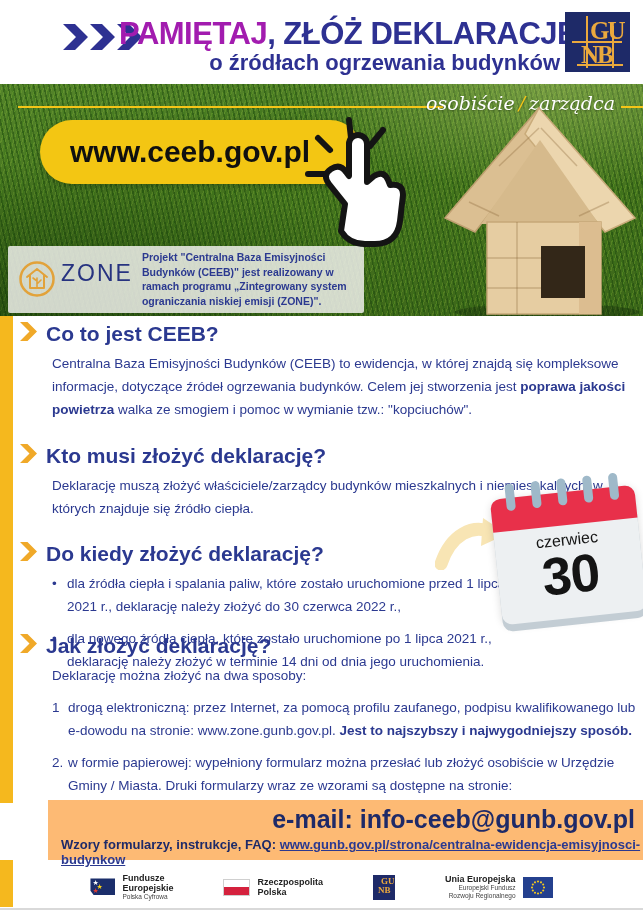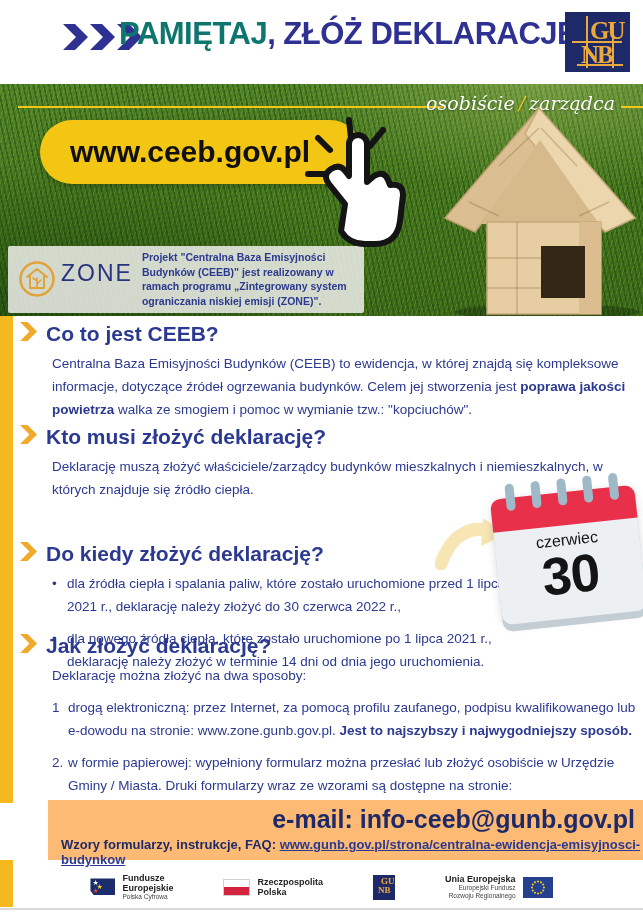--- a/index.html
+++ b/index.html
@@ -10,21 +10,21 @@
     color:#2b3990;
   }
   
   .strip-top    { position:absolute; left:0; top:0;    width:13px; height:803px; background:#f5b81e; z-index:1; }
   .strip-bottom { position:absolute; left:0; top:860px; width:13px; height:47px;  background:#f5b81e; z-index:1; }
 
   
   .header { position:absolute; left:0; top:0; width:643px; height:84px; background:#fff; z-index:3; }
   .hdr-chevrons { position:absolute; left:63px; top:24px; }
   .hdr-title { position:absolute; left:119px; top:16px; font-size:31px; font-weight:700; letter-spacing:-0.5px; white-space:nowrap; }
-  .hdr-title .red  { color:#0f766e; }
+  .hdr-title .red  { color:#a21caf; }
   .hdr-title .navy { color:#2e3192; }
   .hdr-subtitle { position:absolute; top:50px; left:0; width:560px; text-align:right; font-size:22px; font-weight:700; color:#2e3192; }
   .gunb-box { position:absolute; background:#1e2a68; overflow:hidden; font-family:"Liberation Serif", serif; }
   .gunb-hdr { left:565px; top:12px; width:65px; height:60px; }
   .gunb-box .gl { position:absolute; color:#eba93d; font-weight:700; line-height:1; }
   .gunb-hdr .gu { left:25px; top:6px;  font-size:25px; letter-spacing:-2px; }
   .gunb-hdr .nb { left:16px; top:30px; font-size:25px; letter-spacing:-2px; }
   .gunb-hdr .vline1 { position:absolute; left:21px; top:4px;  width:2px; height:52px; background:#eba93d; }
   .gunb-hdr .vline2 { position:absolute; left:47px; top:14px; width:2px; height:42px; background:#eba93d; }
   .gunb-hdr .hline1 { position:absolute; left:7px;  top:29px; width:50px; height:2px; background:#eba93d; }
@@ -66,21 +66,21 @@
   .zone-logo { display:flex; gap:5px; flex:0 0 auto; }
   .zone-word { font-size:23px; letter-spacing:2px; color:#273380; font-weight:500; }
   .zone-text { font-size:10.5px; font-weight:700; color:#2b3990; line-height:1.4; }
 
   
   .sec { position:absolute; left:20px; z-index:2; }
   .sec-head { display:flex; align-items:flex-start; gap:9px; }
   .sec-head h2 { margin:0; font-size:21px; font-weight:700; color:#2b3990; }
   .sec-body { margin:7px 0 0 32px; font-size:13.5px; line-height:1.7; color:#2b3990; }
   .sec-what  { top:322px; } .sec-what  .sec-body { width:575px; }
-  .sec-who   { top:425px; } .sec-who   .sec-body { width:565px; }
+  .sec-who   { top:444px; } .sec-who   .sec-body { width:565px; }
   .sec-when  { top:503px;margin-top:39px; } .sec-when  .sec-body { width:455px; }
   .sec-how   { top:634px; } .sec-how   .sec-body { width:590px; }
   .bullet-item { position:relative; padding-left:15px; margin-bottom:9px; }
   .bullet-item::before { content:"•"; position:absolute; left:0; top:0; }
   .how-item { display:flex; margin-top:9px; }
   .how-item .num { flex:0 0 16px; }
   .link { color:#2b3990; text-decoration:underline; cursor:pointer; }
 
   
   .calendar { position:absolute; left:496px; top:492px; width:145px; height:126px; transform:rotate(-6deg); z-index:3; }
@@ -124,20 +124,21 @@
     <svg class="hdr-chevrons" width="80" height="26" viewBox="0 0 80 26">
       <g fill="#2e3192">
         <polygon points="0,0 12,0 25,13 12,26 0,26 13,13"></polygon>
         <polygon points="27,0 39,0 52,13 39,26 27,26 40,13"></polygon>
         <polygon points="54,0 66,0 79,13 66,26 54,26 67,13"></polygon>
       </g>
     </svg>
     <div class="hdr-title">
       <span class="red">PAMIĘTAJ</span><span class="navy">, ZŁÓŻ DEKLARACJĘ</span>
     </div>
+    <div class="hdr-subtitle">o źródłach ogrzewania budynków</div>
     <div class="gunb-box gunb-hdr">
       <div class="vline1"></div>
         <div class="vline2"></div>
         <div class="hline1"></div>
         <div class="hline2"></div>
       <span class="gl gu">GU</span>
       <span class="gl nb">NB</span>
     </div>
   </div>
 

